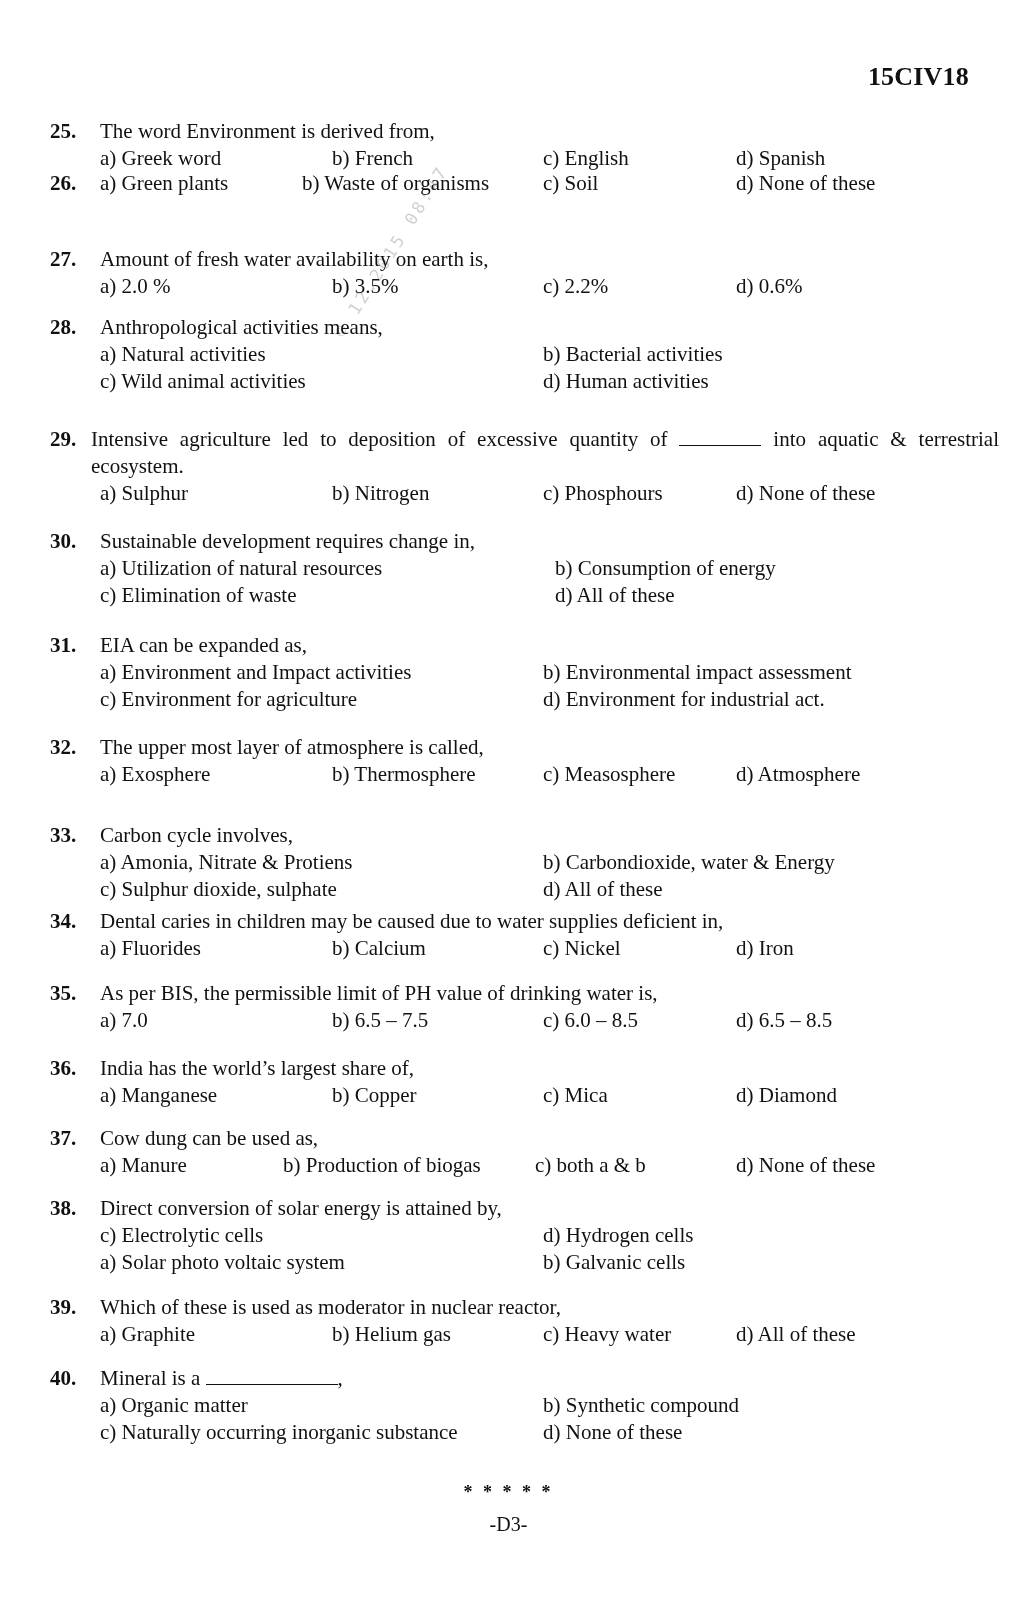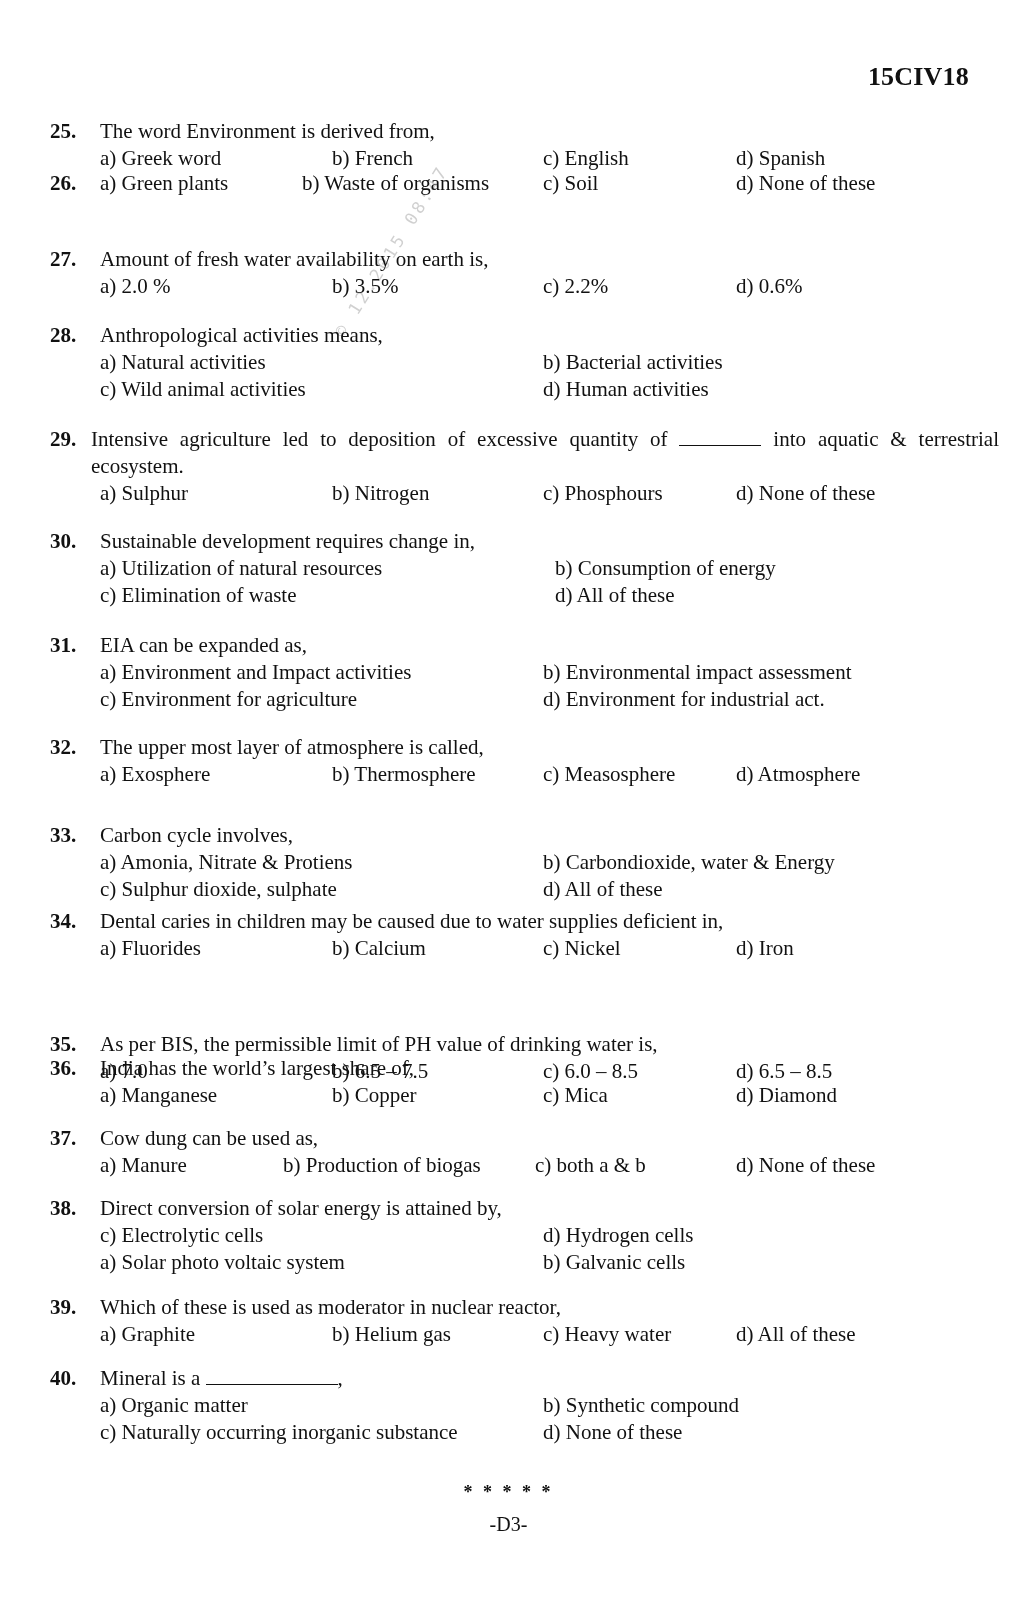--- a/index.html
+++ b/index.html
@@ -140,21 +140,21 @@
     <span class="qnum">27.</span>
     <div class="qtext">Amount of fresh water availability on earth is,</div>
     <div class="opts">
       <span class="opt c1">a) 2.0 %</span>
       <span class="opt c2">b) 3.5%</span>
       <span class="opt c3">c) 2.2%</span>
       <span class="opt c4">d) 0.6%</span>
     </div>
   </div>
 
-  <div class="q" style="top:322px;font-family:Liberation Serif, serif;">
+  <div class="q" style="top:314px;font-family:Liberation Serif, serif;">
     <span class="qnum">28.</span>
     <div class="qtext">Anthropological activities means,</div>
     <div class="opts">
       <span class="opt c1">a) Natural activities</span>
       <span class="opt c2w">b) Bacterial activities</span>
     </div>
     <div class="opts">
       <span class="opt c1">c) Wild animal activities</span>
       <span class="opt c2w">d) Human activities</span>
     </div>
@@ -225,21 +225,21 @@
     <span class="qnum">34.</span>
     <div class="qtext">Dental caries in children may be caused due to water supplies deficient in,</div>
     <div class="opts">
       <span class="opt c1">a) Fluorides</span>
       <span class="opt c2">b) Calcium</span>
       <span class="opt c3">c) Nickel</span>
       <span class="opt c4">d) Iron</span>
     </div>
   </div>
 
-  <div class="q" style="top:1031px;">
+  <div class="q" style="top:980px;">
     <span class="qnum">35.</span>
     <div class="qtext">As per BIS, the permissible limit of PH value of drinking water is,</div>
     <div class="opts">
       <span class="opt c1">a) 7.0</span>
       <span class="opt c2">b) 6.5 – 7.5</span>
       <span class="opt c3">c) 6.0 – 8.5</span>
       <span class="opt c4">d) 6.5 – 8.5</span>
     </div>
   </div>
 

